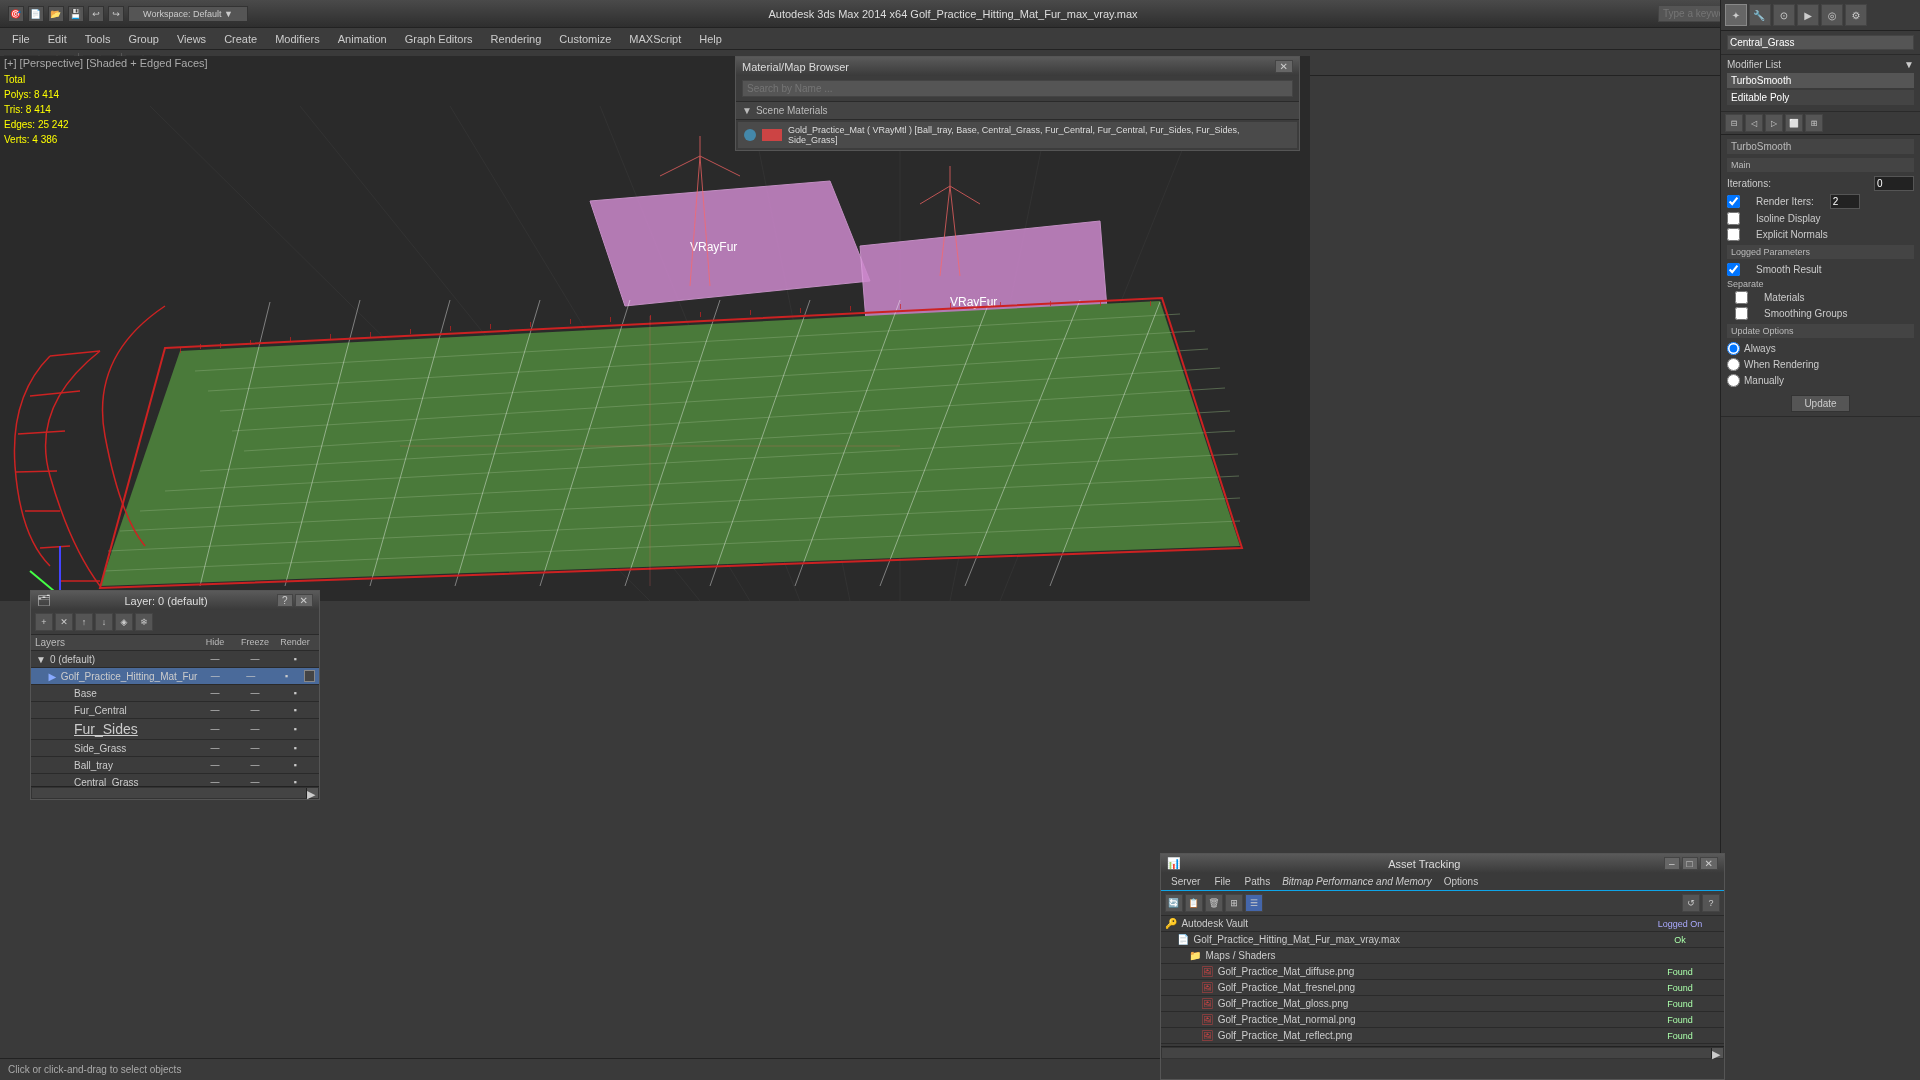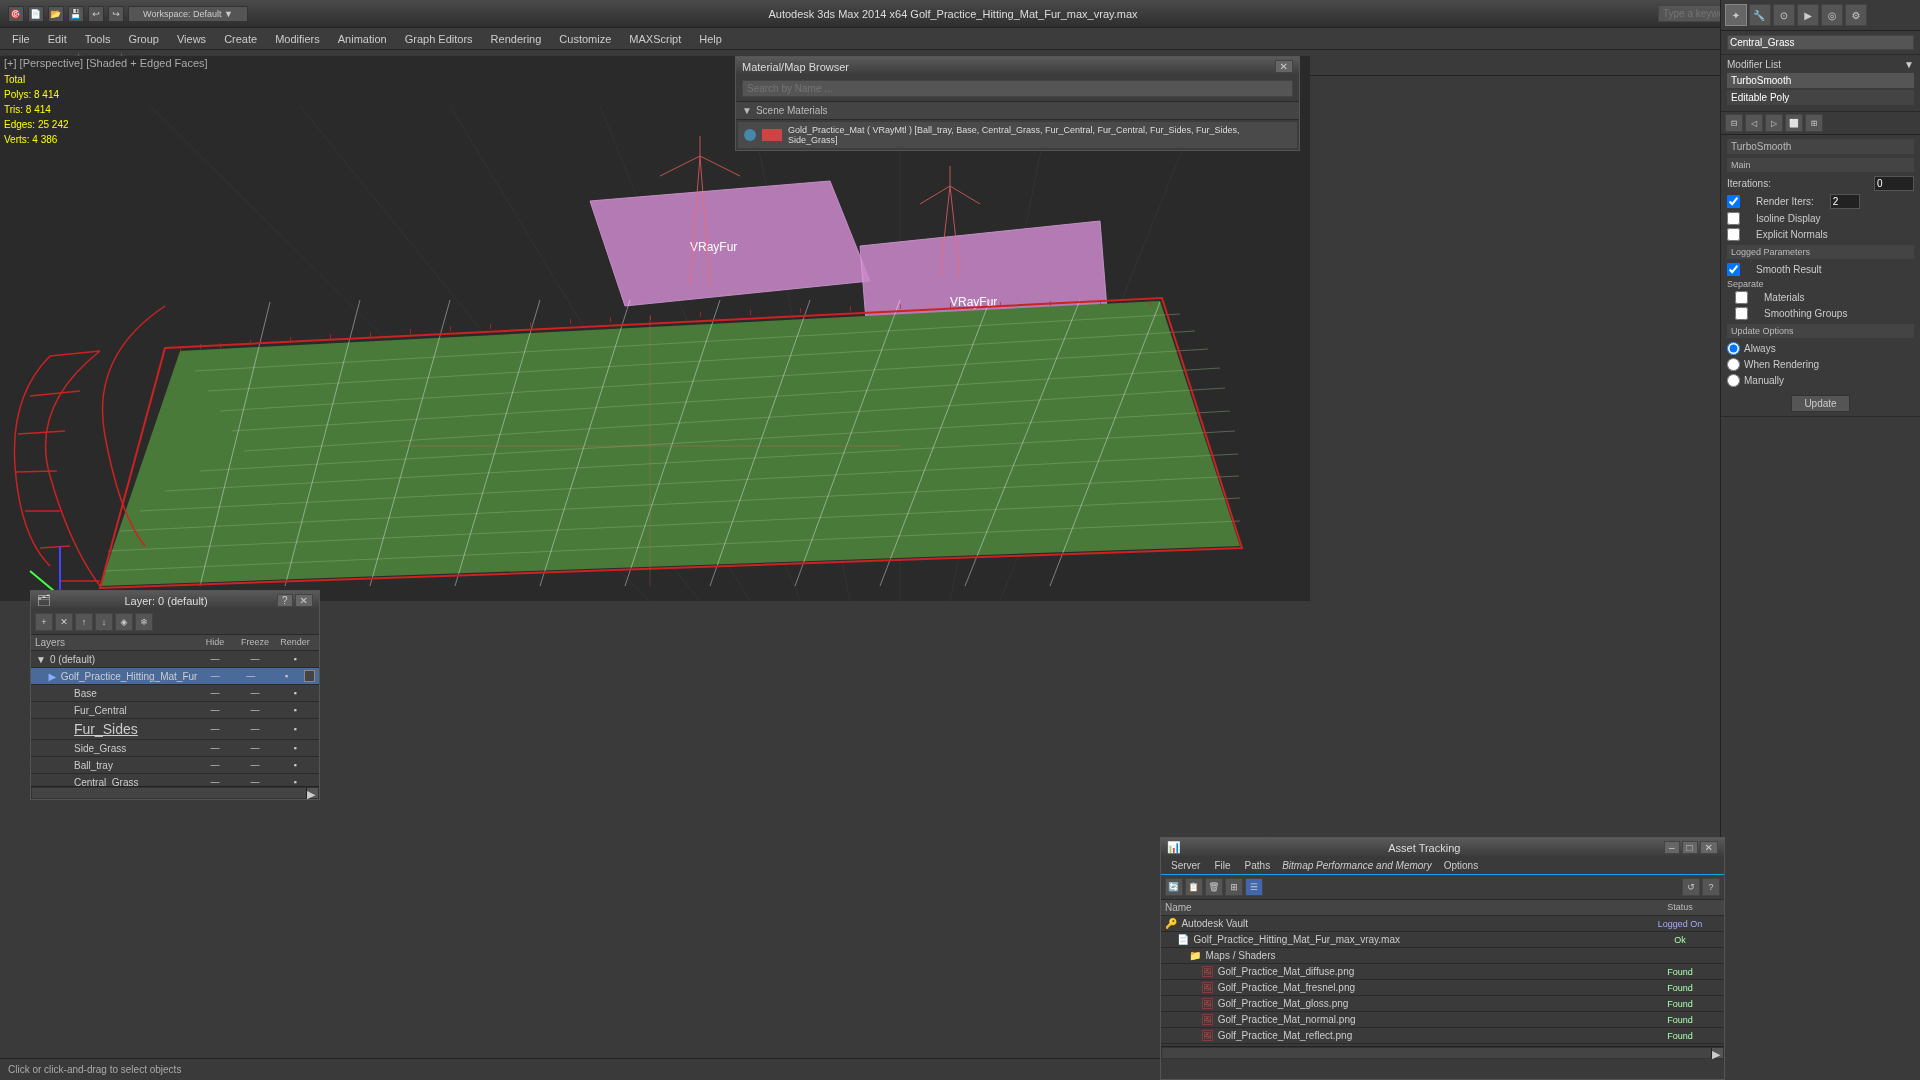--- a/index.html
+++ b/index.html
@@ -763,24 +763,20 @@
   <div class="asset-toolbar">
     <div class="r-icon" style="width:18px;height:18px;font-size:9px;">🔄</div>
     <div class="r-icon" style="width:18px;height:18px;font-size:9px;">📋</div>
     <div class="r-icon" style="width:18px;height:18px;font-size:9px;">🗑</div>
     <div class="r-icon" style="width:18px;height:18px;font-size:9px;">⊞</div>
     <div class="r-icon" style="width:18px;height:18px;font-size:9px;background:#4466aa;">☰</div>
     <div style="flex:1;"></div>
     <div class="r-icon" style="width:18px;height:18px;font-size:9px;">↺</div>
     <div class="r-icon" style="width:18px;height:18px;font-size:9px;">?</div>
   </div>
-  <div class="asset-col-headers">
-    <div class="asset-name-col">Name</div>
-    <div class="asset-status-col">Status</div>
-  </div>
 
   <div style="height:130px;overflow-y:auto;background:#3a3a3a;">
 
     <div class="asset-item">
       <span style="margin-right:4px;font-size:10px;">🔑</span>
       <span style="flex:1;font-size:10px;">Autodesk Vault</span>
       <span class="asset-status-col status-logged">Logged On</span>
     </div>
 
     <div class="asset-item indent1">

